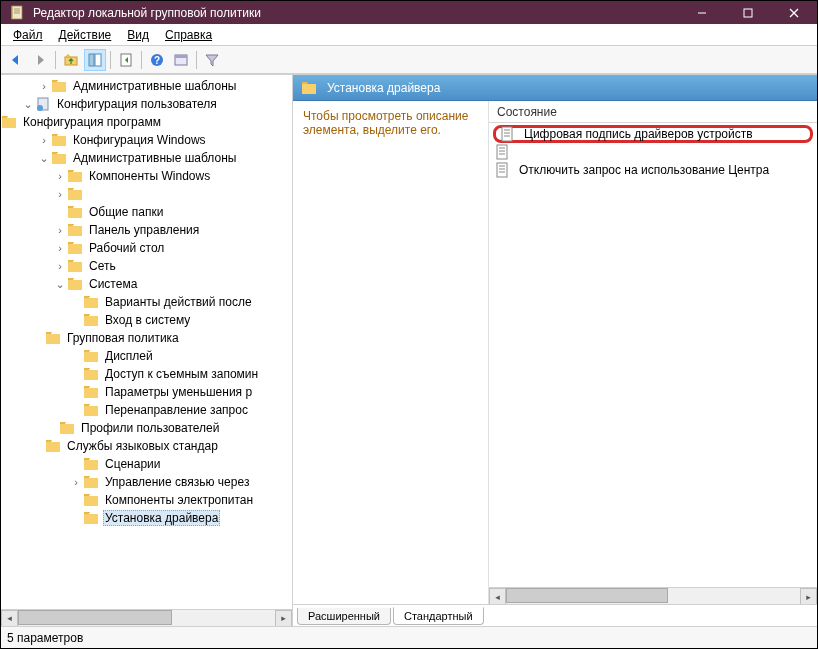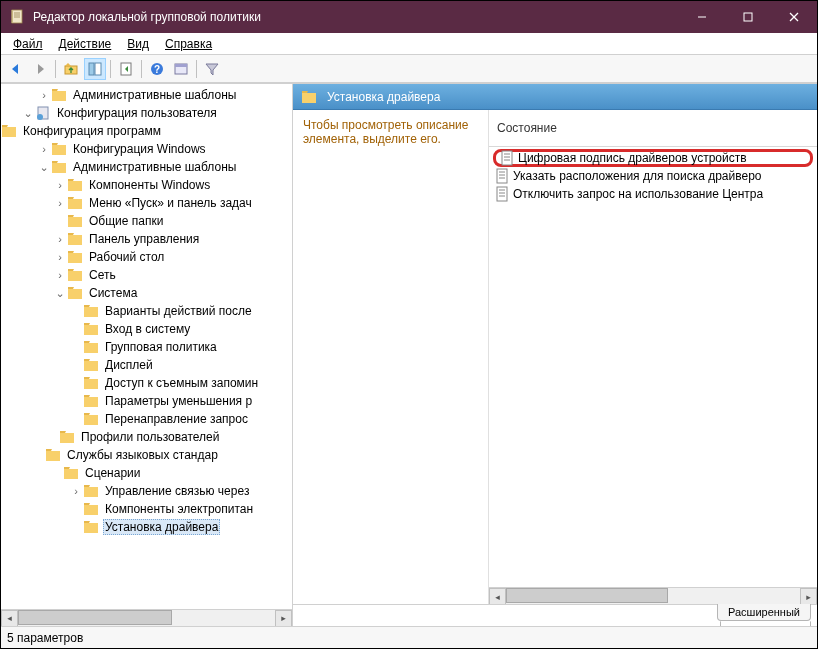--- a/index.html
+++ b/index.html
@@ -8,21 +8,21 @@
     font-family: 'Segoe UI', Tahoma, sans-serif;
     font-size: 12px;
     background: #fff;
     width: 818px; height: 649px;
     overflow: hidden;
     border: 1px solid #000;
   }
   .window { width: 100%; height: 100%; display: flex; flex-direction: column; background: #fff; }
   
   .titlebar {
-    height: 32px;
+    height: 23px;
     background: #5a2a44;
     display: flex; align-items: center;
     color: #fff;
     padding-left: 8px;
   }
   .titlebar-icon { width: 16px; height: 16px; margin-right: 8px; }
   .titlebar-title { flex: 1; font-size: 12px; }
   .titlebar-btn {
     width: 46px; height: 30px;
     display: flex; align-items: center; justify-content: center;
@@ -109,41 +109,40 @@
     overflow: hidden;
   }
   .desc-col {
     width: 196px;
     padding: 8px 10px;
     font-size: 12px; color: #a16207;
     border-right: 1px solid #e0e0e0;
   }
   .list-col { flex:1; overflow:hidden; position:relative; display:flex; flex-direction:column;}
   .list-header {
-    height: 37px; border-bottom: 1px solid #d8d8d8;
+    height: 22px; border-bottom: 1px solid #d8d8d8;
     display:flex; align-items:center; padding: 0 8px;
     font-size: 12px; color: #333;
   }
   .list-items { flex:1; padding: 4px 6px; }
   .list-row {
-    height: 18px; display:flex; align-items:center; gap:4px;
+    height: 18px; display:flex; align-items:center; gap:10px;
     white-space: nowrap; font-size:12px;
   }
   .setting-ico { width: 14px; height: 16px; }
   .highlight {
     border: 3px solid #d82b2b;
     border-radius: 8px;
     padding: 1px 4px;
     margin: -2px -2px 0 -2px;
   }
   .tabs {
     height: 22px; border-top: 1px solid #d0d0d0;
     display:flex; align-items:flex-end; padding: 0 4px;
     background:#fff;
-    flex-direction:column;
   }
   .tab {
     border: 1px solid #b5b5b5; border-top: none;
     border-radius: 0 0 4px 4px;
     padding: 2px 10px; font-size: 11px; margin-right: 2px;
     background: #f5f5f5;
     position: relative; top: -1px;
   }
   .tab.active { background: #fff; border-top: 1px solid #fff; }
   .right-hscroll{height:17px;background:#f0f0f0;border-top:1px solid #d0d0d0;display:flex;}
@@ -304,21 +303,20 @@
               <rect class="folder-body" x="1" y="3" width="14" height="10"></rect>
             </svg>
           <span class="node-label">Компоненты Windows</span>
         </div>
         <div class="tree-row" style="padding-left:52px">
           <span class="expander">›</span>
           <svg class="folder-ico" viewBox="0 0 16 14">
               <path class="folder-tab" d="M1 3 L6 3 L7 1 L1 1 Z"></path>
               <rect class="folder-body" x="1" y="3" width="14" height="10"></rect>
             </svg>
-          <span class="node-label">Меню «Пуск» и панель задач</span>
         </div>
         <div class="tree-row" style="padding-left:66px">
           <svg class="folder-ico" viewBox="0 0 16 14">
               <path class="folder-tab" d="M1 3 L6 3 L7 1 L1 1 Z"></path>
               <rect class="folder-body" x="1" y="3" width="14" height="10"></rect>
             </svg>
           <span class="node-label">Общие папки</span>
         </div>
         <div class="tree-row" style="padding-left:52px">
           <span class="expander">›</span>
@@ -360,21 +358,21 @@
             </svg>
             <span class="node-label">Варианты действий после</span>
           </div>
         <div class="tree-row" style="padding-left:82px">
             <svg class="folder-ico" viewBox="0 0 16 14">
               <path class="folder-tab" d="M1 3 L6 3 L7 1 L1 1 Z"></path>
               <rect class="folder-body" x="1" y="3" width="14" height="10"></rect>
             </svg>
             <span class="node-label">Вход в систему</span>
           </div>
-        <div class="tree-row" style="padding-left:82px">
+        <div class="tree-row" style="padding-left:44px">
             <svg class="folder-ico" viewBox="0 0 16 14">
               <path class="folder-tab" d="M1 3 L6 3 L7 1 L1 1 Z"></path>
               <rect class="folder-body" x="1" y="3" width="14" height="10"></rect>
             </svg>
             <span class="node-label">Групповая политика</span>
           </div>
         <div class="tree-row" style="padding-left:82px">
             <svg class="folder-ico" viewBox="0 0 16 14">
               <path class="folder-tab" d="M1 3 L6 3 L7 1 L1 1 Z"></path>
               <rect class="folder-body" x="1" y="3" width="14" height="10"></rect>
@@ -409,21 +407,21 @@
             </svg>
             <span class="node-label">Профили пользователей</span>
           </div>
         <div class="tree-row" style="padding-left:44px">
             <svg class="folder-ico" viewBox="0 0 16 14">
               <path class="folder-tab" d="M1 3 L6 3 L7 1 L1 1 Z"></path>
               <rect class="folder-body" x="1" y="3" width="14" height="10"></rect>
             </svg>
             <span class="node-label">Службы языковых стандар</span>
           </div>
-        <div class="tree-row" style="padding-left:62px">
+        <div class="tree-row" style="padding-left:82px">
             <svg class="folder-ico" viewBox="0 0 16 14">
               <path class="folder-tab" d="M1 3 L6 3 L7 1 L1 1 Z"></path>
               <rect class="folder-body" x="1" y="3" width="14" height="10"></rect>
             </svg>
             <span class="node-label">Сценарии</span>
           </div>
         <div class="tree-row" style="padding-left:68px">
             <span class="expander">›</span>
             <svg class="folder-ico" viewBox="0 0 16 14">
               <path class="folder-tab" d="M1 3 L6 3 L7 1 L1 1 Z"></path>
@@ -480,21 +478,20 @@
                 </svg>
               <span>Цифровая подпись драйверов устройств</span>
             </div>
             <div class="list-row">
               <svg class="setting-ico" viewBox="0 0 14 16">
                   <rect x="2" y="1" width="10" height="14" fill="#fff" stroke="#888"></rect>
                   <line x1="4" y1="4" x2="10" y2="4" stroke="#888"></line>
                   <line x1="4" y1="7" x2="10" y2="7" stroke="#888"></line>
                   <line x1="4" y1="10" x2="10" y2="10" stroke="#888"></line>
                 </svg>
-              <span>Указать расположения для поиска драйверо</span>
             </div>
             <div class="list-row">
               <svg class="setting-ico" viewBox="0 0 14 16">
                   <rect x="2" y="1" width="10" height="14" fill="#fff" stroke="#888"></rect>
                   <line x1="4" y1="4" x2="10" y2="4" stroke="#888"></line>
                   <line x1="4" y1="7" x2="10" y2="7" stroke="#888"></line>
                   <line x1="4" y1="10" x2="10" y2="10" stroke="#888"></line>
                 </svg>
               <span>Отключить запрос на использование Центра</span>
             </div>

